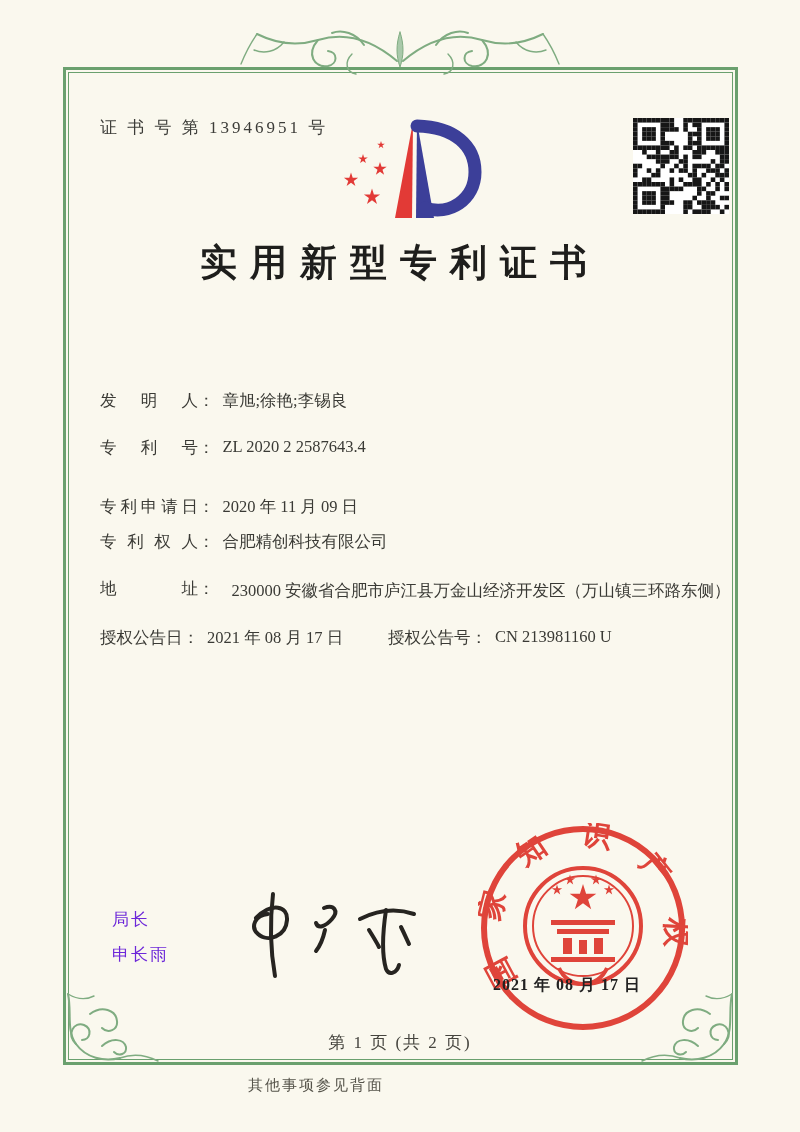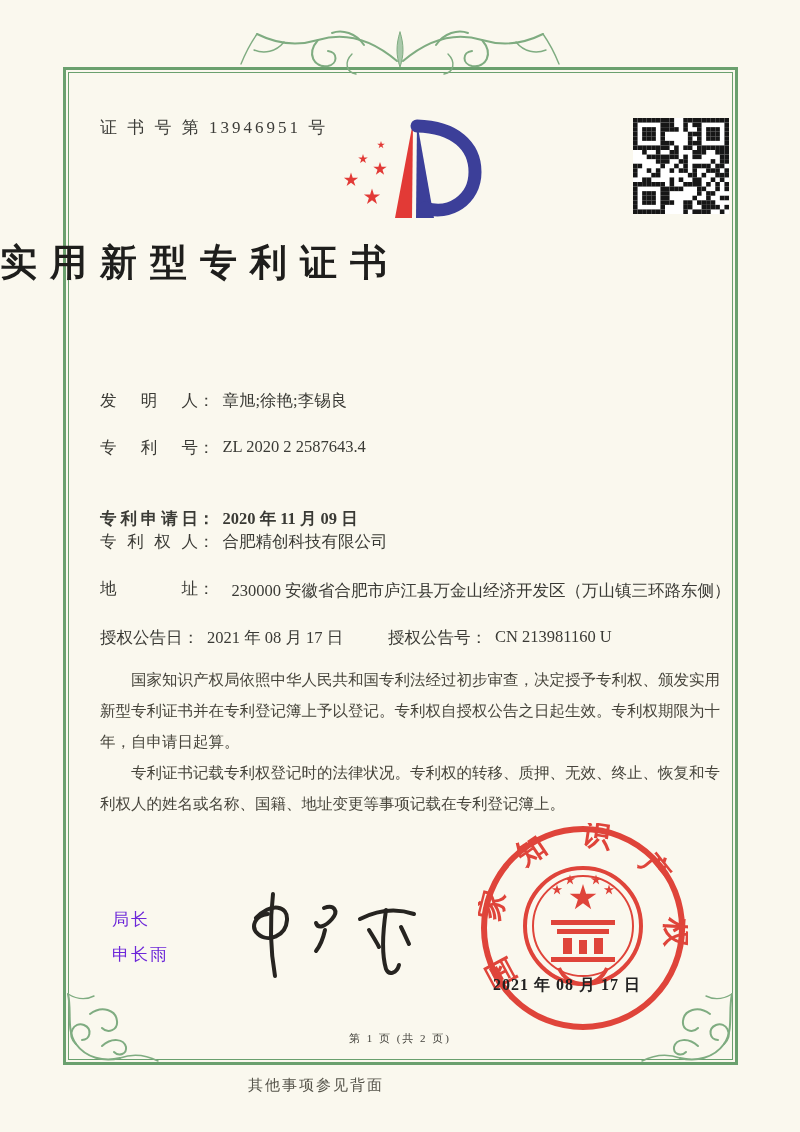--- a/index.html
+++ b/index.html
@@ -2,31 +2,31 @@
 <html><head>
 <meta charset="utf-8">
 <style>
   html,body{margin:0;padding:0;}
   body{background:#e8e6dc;font-family:"Liberation Serif","DejaVu Serif",serif;}
   .page{position:relative;width:800px;height:1132px;background:#faf8ee;overflow:hidden;margin:0 auto;}
   .frame{position:absolute;left:63px;top:67px;width:669px;height:992px;border:3px solid #6aa06e;}
   .frame::after{content:"";position:absolute;inset:2px;border:1px solid #6aa06e;}
   .abs{position:absolute;}
   .cert-no{left:100px;top:116px;font-size:17px;letter-spacing:3px;color:#3c3c38;}
-  .title{left:0;top:238px;width:800px;font-size:37px;font-weight:bold;letter-spacing:13px;color:#1e1e1c;}
+  .title{left:0;top:238px;width:800px;text-align:center;font-size:37px;font-weight:bold;letter-spacing:13px;color:#1e1e1c;}
   .field{left:100px;font-size:16.5px;color:#3a3a35;white-space:nowrap;}
   .f-label{display:inline-block;width:98px;text-align:justify;text-align-last:justify;vertical-align:top;}
   .f-colon{display:inline-block;vertical-align:top;}
   .f-value{display:inline-block;margin-left:8px;vertical-align:top;}
   .f-value.wrap{white-space:normal;width:508px;line-height:26px;text-align:right;}
   .grant-right{position:absolute;left:288px;top:0;white-space:nowrap;}
   .paras{left:100px;top:664px;width:620px;font-size:15.5px;line-height:31px;color:#47453c;text-align:justify;}
   .paras p{margin:0;text-indent:2em;}
   .commissioner{left:112px;font-size:17px;color:#6d28d9;letter-spacing:2px;}
-  .page-footer{left:0;top:1031px;width:800px;text-align:center;font-size:11px;color:#45443e;letter-spacing:2px;}
+  .page-footer{left:0;top:1031px;width:800px;text-align:center;font-size:17px;color:#45443e;letter-spacing:2px;}
   .back-note{left:0;top:1076px;width:632px;text-align:center;font-size:15px;color:#55534a;letter-spacing:2px;}
   .seal-date{left:472px;top:975px;width:190px;text-align:center;font-size:16px;color:#222;letter-spacing:1px;font-weight:bold;}
   svg{display:block;}
 </style>
 </head>
 <body>
 
 <div class="page">
 
   <div class="frame"></div>
@@ -332,40 +332,36 @@
     </svg>
 
   <div class="abs title">实用新型专利证书</div>
 
   <div class="abs field" style="top:390px;">
     <span class="f-label">发明人</span><span class="f-colon">：</span><span class="f-value">章旭;徐艳;李锡良</span>
   </div>
   <div class="abs field" style="top:437px;">
     <span class="f-label">专利号</span><span class="f-colon">：</span><span class="f-value">ZL 2020 2 2587643.4</span>
   </div>
-  <div class="abs field" style="top:508px;font-weight:bold;">
+  <div class="abs field" style="top:496px;">
     <span class="f-label">专利申请日</span><span class="f-colon">：</span><span class="f-value">2020 年 11 月 09 日</span>
   </div>
   <div class="abs field" style="top:531px;">
     <span class="f-label">专利权人</span><span class="f-colon">：</span><span class="f-value">合肥精创科技有限公司</span>
   </div>
   <div class="abs field" style="top:578px;">
     <span class="f-label">地址</span><span class="f-colon">：</span><span class="f-value wrap">230000  安徽省合肥市庐江县万金山经济开发区（万山镇三环路东侧）</span>
   </div>
   <div class="abs field" style="top:627px;">
     <span>授权公告日</span><span>：</span><span class="f-value">2021 年 08 月 17 日</span>
     <span class="grant-right">
       <span>授权公告号</span><span>：</span><span class="f-value">CN 213981160 U</span>
     </span>
   </div>
 
-  <div class="abs paras">
-    <p>国家知识产权局依照中华人民共和国专利法经过初步审查，决定授予专利权、颁发实用新型专利证书并在专利登记簿上予以登记。专利权自授权公告之日起生效。专利权期限为十年，自申请日起算。</p>
-    <p>专利证书记载专利权登记时的法律状况。专利权的转移、质押、无效、终止、恢复和专利权人的姓名或名称、国籍、地址变更等事项记载在专利登记簿上。</p>
-  </div>
 
   <div class="abs commissioner" style="top:908px;">局长</div>
   <div class="abs commissioner" style="top:943px;">申长雨</div>
 
   <svg class="abs" style="left:228px;top:886px;" width="200" height="95" viewBox="0 0 200 95">
     <g stroke="#262420" fill="none" stroke-width="4" stroke-linecap="round" stroke-linejoin="round">
       <path d="M28,32 C44,16 60,20 59,34 C58,50 40,57 30,48 C22,41 27,29 40,28"></path>
       <path d="M45,8 C42,34 42,62 47,90"></path>
       <path d="M96,22 C106,18 111,25 104,33 C97,41 90,43 88,37"></path>
       <path d="M97,44 C95,53 92,60 88,65"></path>

